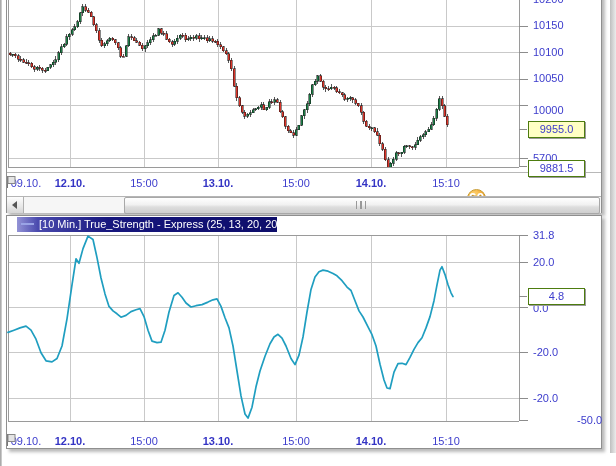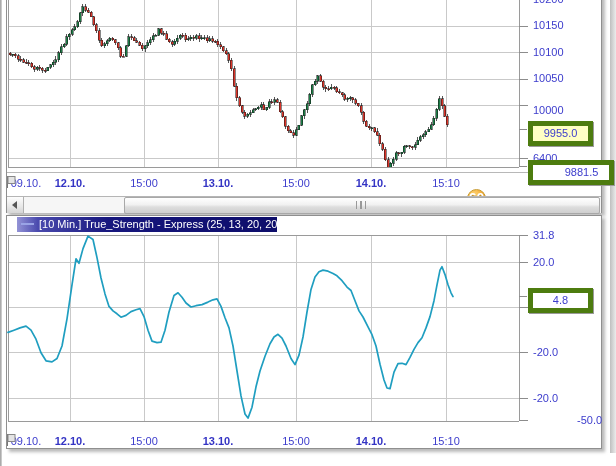--- a/index.html
+++ b/index.html
@@ -12,21 +12,21 @@
   .panel{position:absolute;background:#fff;box-shadow:3px 3px 3px rgba(130,130,130,.55);}
   #top-panel{left:6px;top:-20px;width:594px;height:232px;
              border-left:1px solid #8f8f8f;border-right:1px solid #8f8f8f;border-bottom:1px solid #8f8f8f;}
   #bottom-panel{left:6px;top:215px;width:594px;height:232px;border:1px solid #8f8f8f;}
   svg{position:absolute;left:0;top:0;}
   .ylab{position:absolute;left:526px;width:64px;height:13px;font-size:11px;line-height:13px;
         color:#3c3ccc;white-space:nowrap;}
   .xlab{position:absolute;width:46px;height:13px;font-size:11px;line-height:13px;text-align:center;
         color:#3c3ccc;white-space:nowrap;}
   .xlab.bold{font-weight:700;color:#3434c4;}
-  .pricebox{position:absolute;left:521px;width:55px;height:15px;border:5px solid #4d7c0f;
+  .pricebox{position:absolute;left:521px;width:55px;height:15px;border:1px solid #4d7c0f;
             box-shadow:1px 1px 0 #9a9a9a;font-size:11px;line-height:15px;text-align:center;
             color:#3c3ccc;background:#fff;z-index:3;}
   .pricebox.yellow{background:#ffffc4;}
   .badge{position:absolute;left:460px;top:209px;width:17px;height:17px;border-radius:50%;
          background:radial-gradient(circle at 35% 30%,#ffd97c,#f2a52c 60%,#d98d12);
          border:1px solid #c89a2e;color:#fff;font-size:14px;font-weight:700;text-align:center;
          line-height:17px;z-index:4;text-shadow:0 1px 1px rgba(150,100,0,.7);}
   .flagicon{position:absolute;z-index:2;}
   .titlebar{position:absolute;left:10px;top:1px;width:260px;height:15px;z-index:3;
             background:linear-gradient(to right,#9393d6 0%,#4a4aae 8%,#17177e 35%,#0d0d6a 100%);
@@ -413,26 +413,26 @@
           <line x1="440.40000000000003" y1="134.0211670290816" x2="440.40000000000003" y2="146.81114036382615" stroke="#101010" stroke-width="0.7" shape-rendering="crispEdges"></line>
           <rect x="439.40000000000003" y="136.05487995737673" width="2" height="8.91472125459228" fill="#da352a" stroke="#101010" stroke-width="0.5" shape-rendering="crispEdges"></rect>
         </g>
       </svg>
     <div id="top-ylabels">
         <div class="ylab" style="top: 12.5px;">10200</div>
         <div class="ylab" style="top: 39px;">10150</div>
         <div class="ylab" style="top: 65.5px;">10100</div>
         <div class="ylab" style="top: 92px;">10050</div>
         <div class="ylab" style="top: 124px;">10000</div>
-        <div class="ylab" style="top: 171.5px;">6400</div>
+        <div class="ylab" style="top: 171.5px;">5700</div>
       </div>
     <div class="pricebox yellow" style="top:141px;">
       <span>9955.0</span>
     </div>
-    <div class="pricebox" style="top:180px;padding-left:21px;">
+    <div class="pricebox" style="top:180px;">
       <span>9881.5</span>
     </div>
     <div id="top-xlabels">
         <div class="xlab" style="left: -4px; top: 197px;">09.10.</div>
         <div class="xlab bold" style="left: 40px; top: 197px;">12.10.</div>
         <div class="xlab" style="left: 114px; top: 197px;">15:00</div>
         <div class="xlab bold" style="left: 188px; top: 197px;">13.10.</div>
         <div class="xlab" style="left: 266px; top: 197px;">15:00</div>
         <div class="xlab bold" style="left: 341px; top: 197px;">14.10.</div>
         <div class="xlab" style="left: 416px; top: 197px;">15:10</div>

